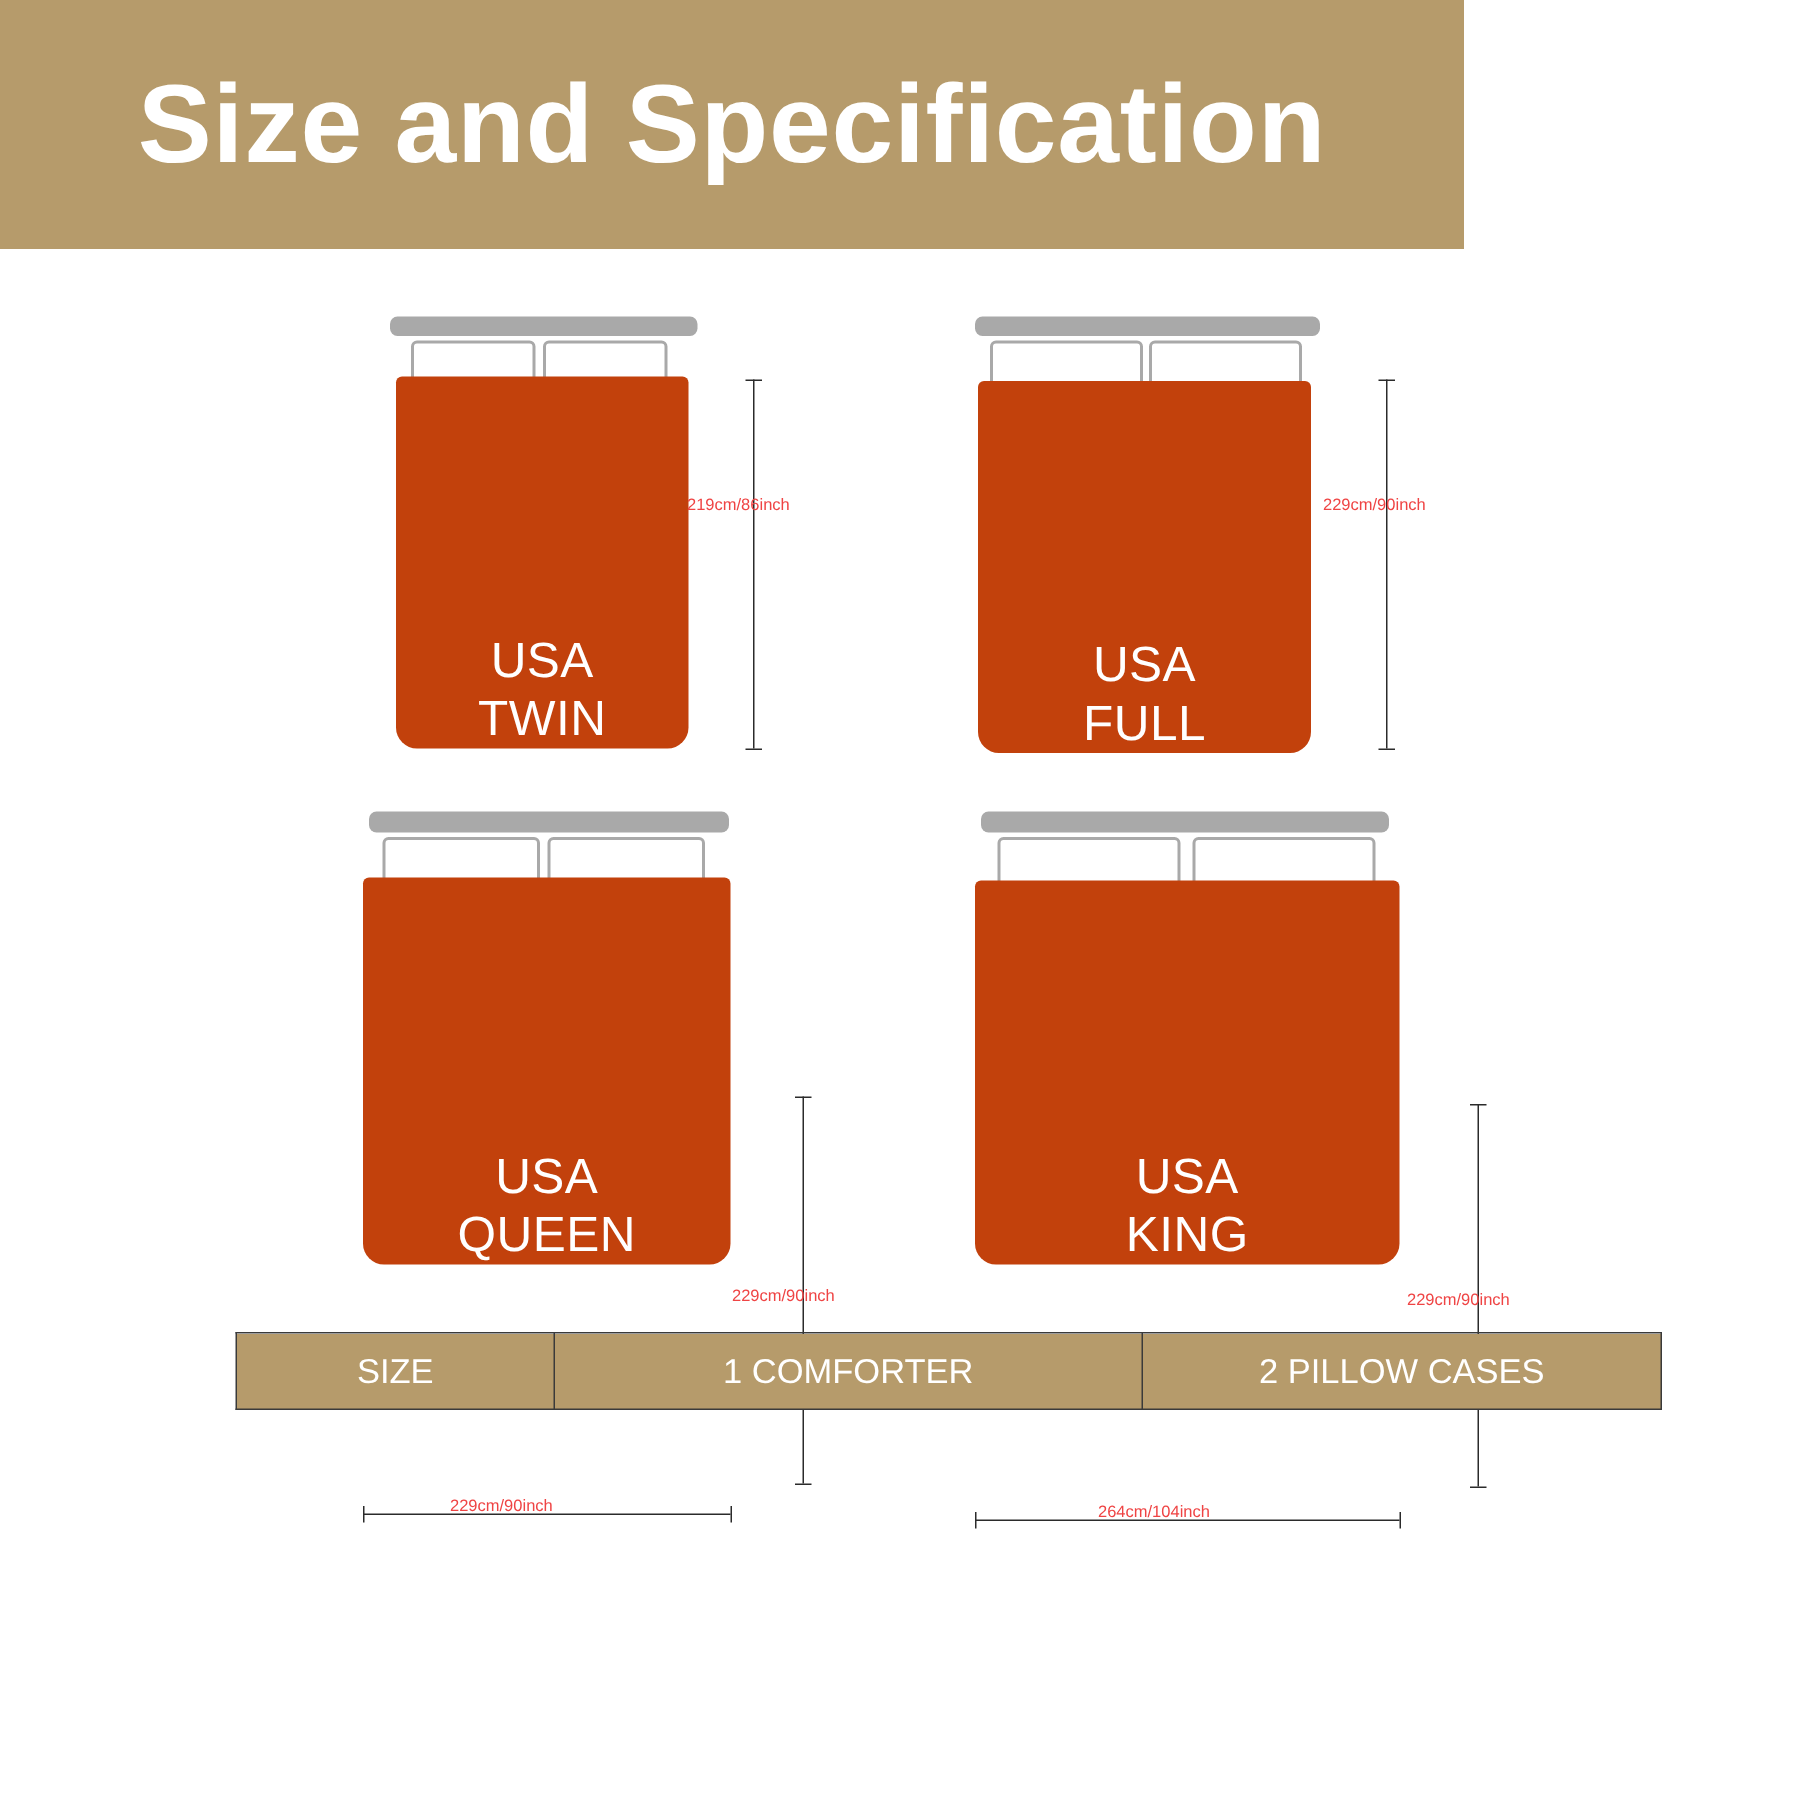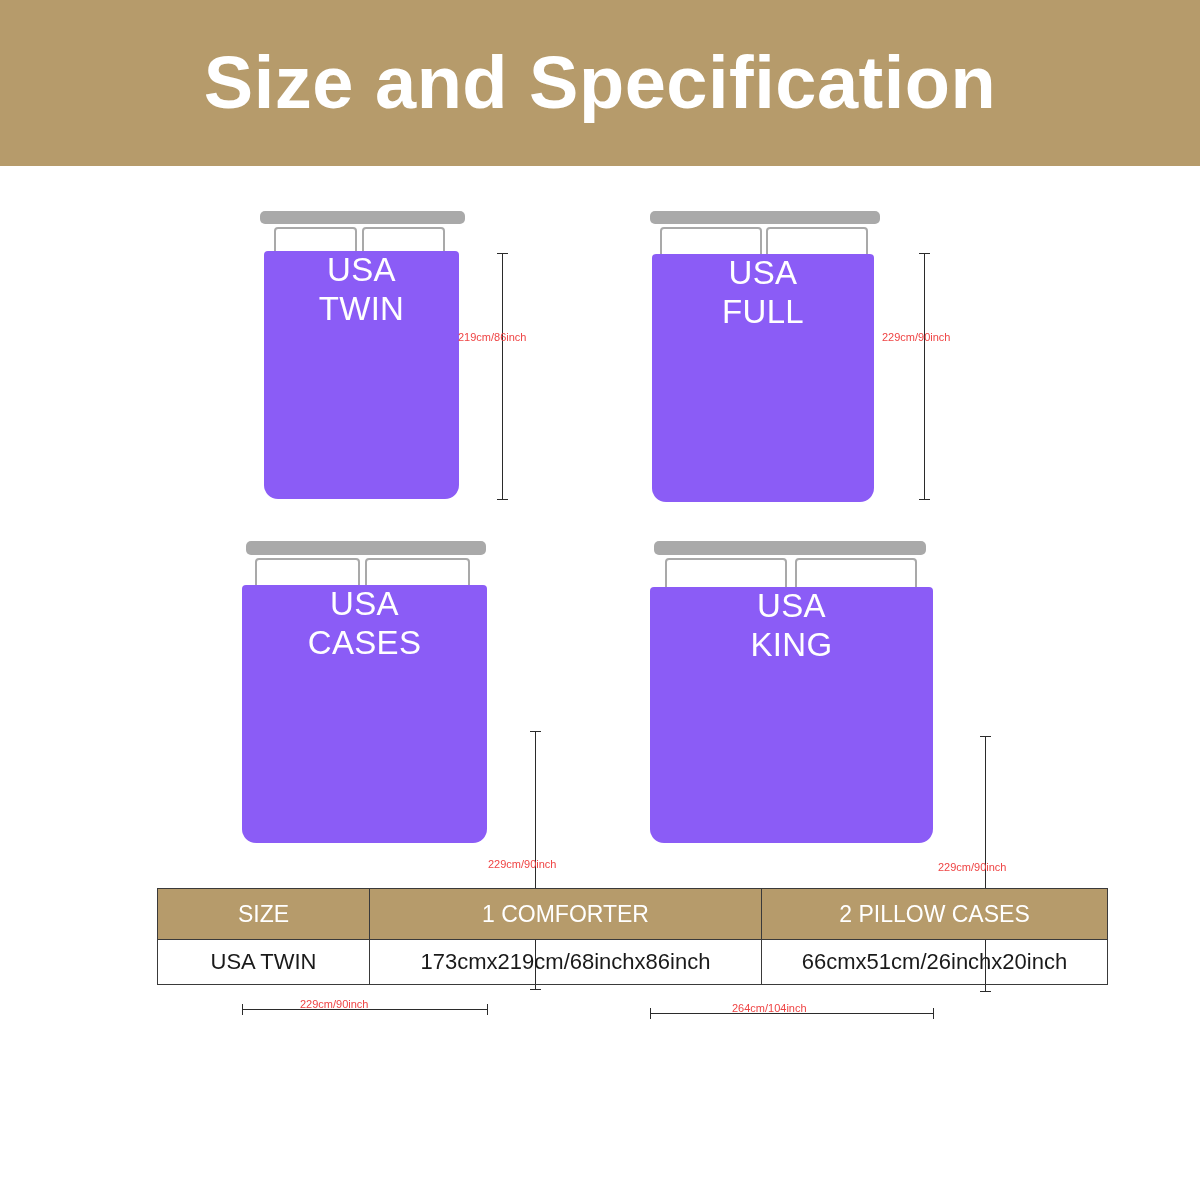--- a/index.html
+++ b/index.html
@@ -10,21 +10,21 @@
     width: 1200px;
     height: 1200px;
     background: #ffffff;
     font-family: "Liberation Sans", sans-serif;
     color: #1a1a1a;
     overflow: hidden;
   }
 
   
   .header-band {
-    width: 1200px;
+    width: 976px;
     height: 166px;
     background: #b69b6b;
     display: flex;
     align-items: center;
     justify-content: center;
     box-sizing: border-box;
   }
   .header-title {
     color: #ffffff;
     font-size: 74px;
@@ -55,24 +55,24 @@
   }
   .pillow {
     position: absolute;
     background: #ffffff;
     border: 2px solid #a9a9a9;
     border-radius: 4px;
     box-sizing: border-box;
   }
   .mattress {
     position: absolute;
-    background: #8b5cf6;
+    background: #c2410c;
     border-radius: 4px 4px 14px 14px;
     display: flex;
-    align-items: flex-start;
+    align-items: flex-end;
     justify-content: center;
   }
   .bed-label {
     color: #ffffff;
     font-size: 33px;
     line-height: 1.18;
     text-align: center;
     font-weight: normal;
     letter-spacing: 0.3px;
   }
@@ -197,21 +197,21 @@
   </div>
 
   <div class="bed-cell" style="left:230px; top:375px; width:400px; height:320px;">
     <div class="bed" style="left:0; top:0;">
       <div class="headboard" style="left:16px; top:0; width:240px; height:14px;"></div>
       <div class="pillow" style="left:25px; top:17px; width:105px; height:46px;"></div>
       <div class="pillow" style="left:135px; top:17px; width:105px; height:46px;"></div>
       <div class="mattress" style="left:12px; top:44px; width:245px; height:258px;">
         <div class="bed-label">
           <span>USA</span><br>
-          <span>CASES</span>
+          <span>QUEEN</span>
         </div>
       </div>
     </div>
     <div class="dim-v" style="left:305px; top:190px; height:258px;"></div>
     <div class="cap-v" style="left:300px; top:190px;"></div>
     <div class="cap-v" style="left:300px; top:448px;"></div>
     <div class="dim-label" style="left:258px; top:317px;">229cm/90inch</div>
     <div class="dim-h" style="left:12px; top:468px; width:245px;"></div>
     <div class="cap-h" style="left:12px; top:463px;"></div>
     <div class="cap-h" style="left:257px; top:463px;"></div>
@@ -250,20 +250,15 @@
         <col class="c3">
     </colgroup>
     <thead>
       <tr>
         <th>SIZE</th>
         <th>1 COMFORTER</th>
         <th>2 PILLOW CASES</th>
       </tr>
     </thead>
     <tbody>
-      <tr>
-        <td>USA TWIN</td>
-        <td>173cmx219cm/68inchx86inch</td>
-        <td>66cmx51cm/26inchx20inch</td>
-      </tr>
     </tbody>
   </table>
 </div>
 
 </body></html>

